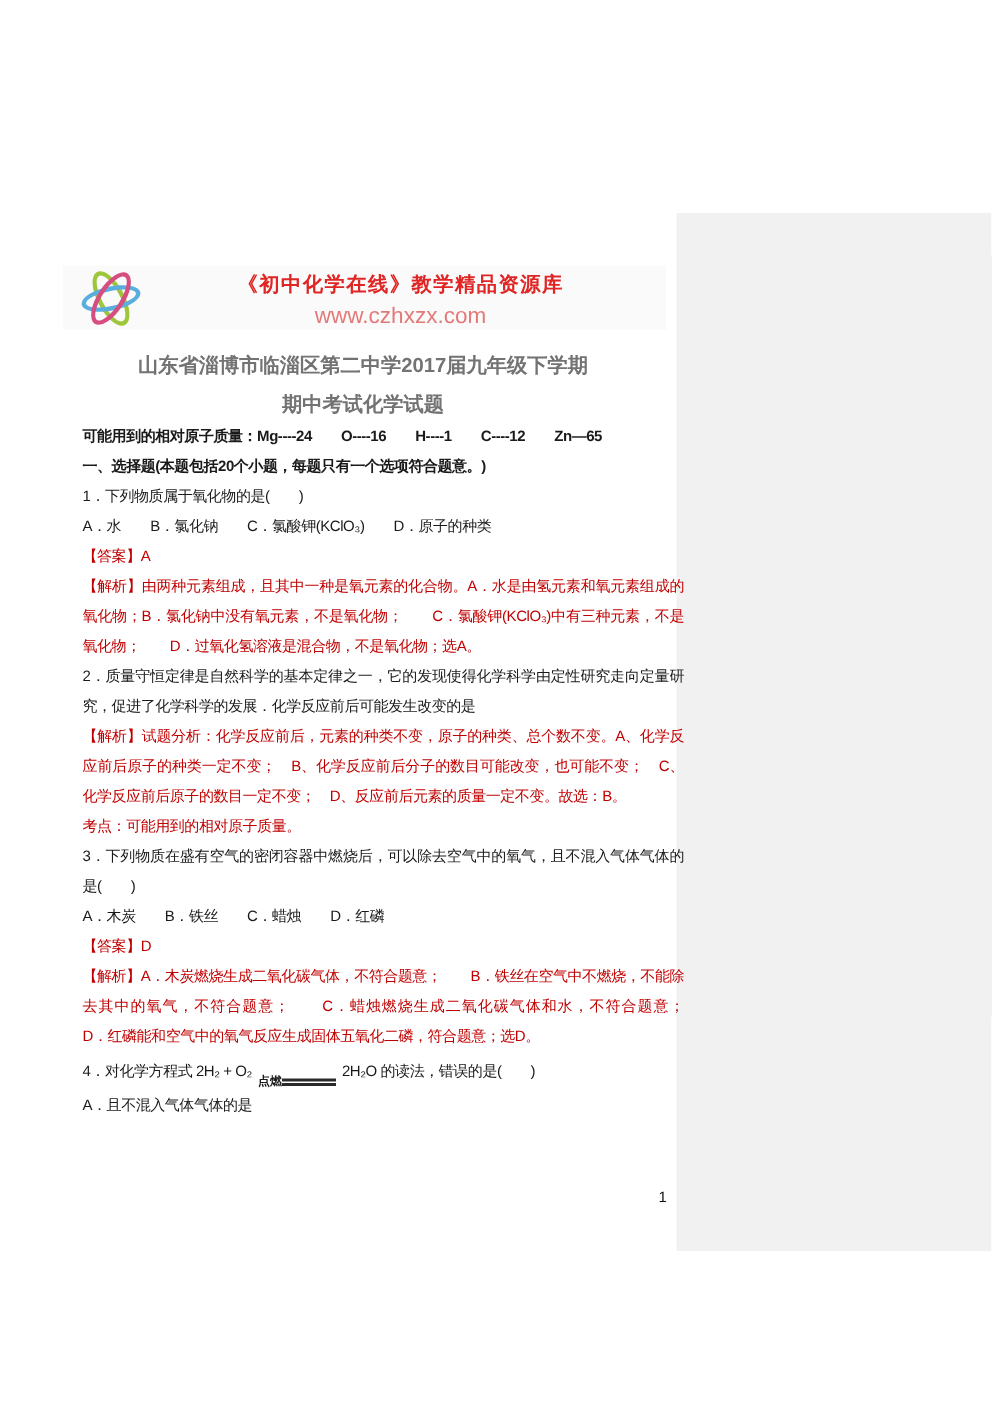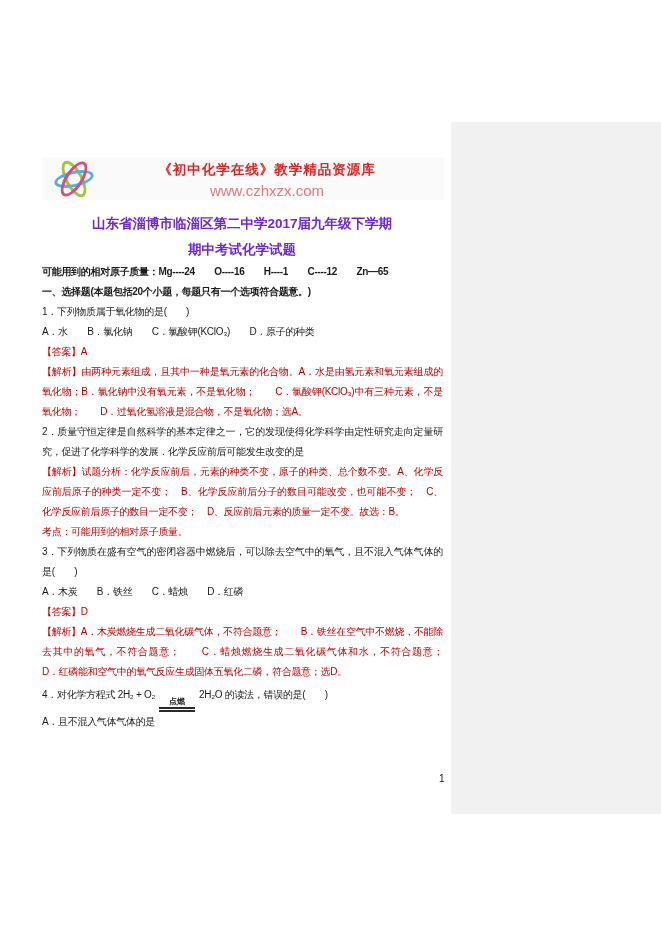--- a/index.html
+++ b/index.html
@@ -1,18 +1,18 @@
 <!DOCTYPE html>
 <html><head>
 <meta charset="utf-8">
 <style>
   * { margin:0; padding:0; box-sizing:border-box; }
   html,body { width:661px; height:935px; background:#ffffff; overflow:hidden;
               font-family:"Liberation Sans", sans-serif; }
-  .canvas { position:relative; width:661px; height:888px; background:#ffffff; }
+  .canvas { position:relative; width:661px; height:888px; background:#ffffff;margin-top:20px; }
 
   
   .gray-panel { position:absolute; left:451px; top:122px; width:210px; height:692px;
                 background:#f1f1f1; }
 
   
   .banner { position:absolute; left:42px; top:157px; width:402px; height:43px;
             background:#fafafa; }
   .logo { position:absolute; left:10px; top:0px; width:44px; height:46px; }
   .orbit { position:absolute; border-radius:50%; }
@@ -21,34 +21,34 @@
   .orbit-blue  { width:40px; height:16px; border:3px solid #5aaede; left:2px; top:14px;
                  transform:rotate(-12deg); }
   .orbit-pink  { width:18px; height:40px; border:3px solid #d64d7f; left:13px; top:2px;
                  transform:rotate(33deg); }
   .banner-text { position:absolute; left:60px; top:4px; width:330px; text-align:center; }
   .site-title { color:#e02525; font-weight:bold; font-size:13.5px; letter-spacing:1px; }
   .site-url   { color:#e37a7a; font-size:15px; margin-top:3px; }
 
   
   .doc-title { position:absolute; left:42px; width:400px; text-align:center;
-               font-weight:bold; font-size:13.5px; color:#6d28d9; }
+               font-weight:bold; font-size:13.5px; color:#737373; }
   .t1 { top:215px; } .t2 { top:241px; }
 
   
-  .content { position:absolute; left:42px; top:262px; width:401px;
+  .content { position:absolute; left:55px; top:262px; width:401px;
              font-size:10px; line-height:20px; letter-spacing:-0.3px;
              color:#1a1a1a; text-align:justify; }
   .content p { margin:0; }
   .bold { font-weight:bold; }
   .red  { color:#c00000; }
   .eqline { line-height:26px; }
 
   
-  .eq { display:inline-flex; flex-direction:column; align-items:center;
+  .eq { display:inline-flex; flex-direction:row; align-items:center;
         vertical-align:-6px; margin:0 4px; }
   .cond { font-size:8px; font-weight:bold; line-height:9px; letter-spacing:0;
           color:#1a1a1a; }
   .dline { width:36px; height:5px; border-top:2px solid #2a2a2a;
            border-bottom:2px solid #2a2a2a; margin-top:1px; }
 
   .page-number { position:absolute; left:439px; top:773px; font-size:10px; color:#111; }
 </style>
 </head>
 <body>

